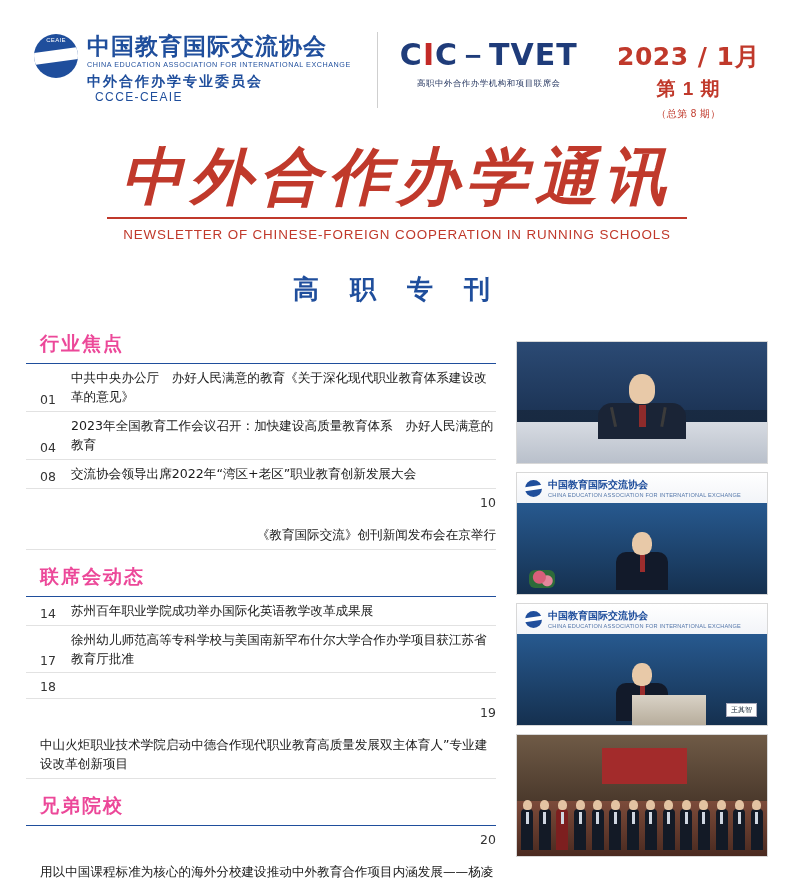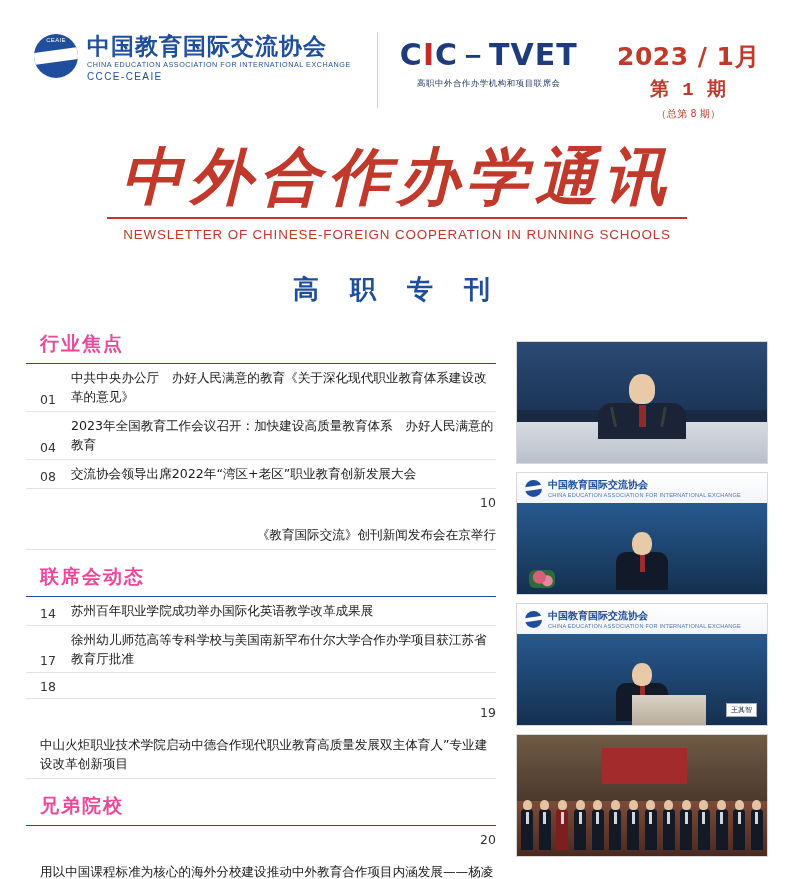--- a/index.html
+++ b/index.html
@@ -77,25 +77,26 @@
   .assoc-cn2 {
     font-family: "DejaVu Sans", sans-serif;
     font-size: 14px;
     font-weight: bold;
     color: #1f4e9c;
     letter-spacing: 2px;
     margin-top: 5px;
     white-space: nowrap;
   }
   .assoc-en2 {
-    font-size: 10px;
+    font-size: 12px;
     color: #1f4e9c;
     letter-spacing: 1.4px;
     margin-top: 3px;
     white-space: nowrap;
+    margin-left: 8px;
   }
 
   .divider-v {
     width: 1px;
     background: #cfcfcf;
     height: 76px;
     margin: 14px 22px 0 26px;
     flex: 0 0 auto;
   }
 
@@ -128,21 +129,21 @@
     color: #c0392b;
   }
   .issue-date {
     font-family: "DejaVu Sans", sans-serif;
     font-size: 25px;
     font-weight: bold;
     letter-spacing: .5px;
     white-space: nowrap;
   }
   .issue-no {
-    font-family: Liberation Mono, monospace;
+    font-family: Liberation Sans, sans-serif;
     font-size: 19px;
     font-weight: bold;
     margin-top: 3px;
     letter-spacing: 1px;
   }
   .issue-total {
     font-size: 10px;
     margin-top: 5px;
     letter-spacing: .4px;
   }
@@ -392,20 +393,21 @@
 <div class="masthead">
 
   <div class="assoc-logo">
     <div class="assoc-seal">
       <div class="seal-txt">CEAIE</div>
       <div class="seal-band"></div>
     </div>
     <div class="assoc-text">
       <div class="assoc-cn">中国教育国际交流协会</div>
       <div class="assoc-en">CHINA EDUCATION ASSOCIATION FOR INTERNATIONAL EXCHANGE</div>
+      <div class="assoc-cn2">中外合作办学专业委员会</div>
       <div class="assoc-en2">CCCE-CEAIE</div>
     </div>
   </div>
 
   <div class="divider-v"></div>
 
   <div class="tvet-logo">
     <div class="tvet-mark">C<span class="c-red">I</span><span>C－TVET</span></div>
     <div class="tvet-sub">高职中外合作办学机构和项目联席会</div>
   </div>

